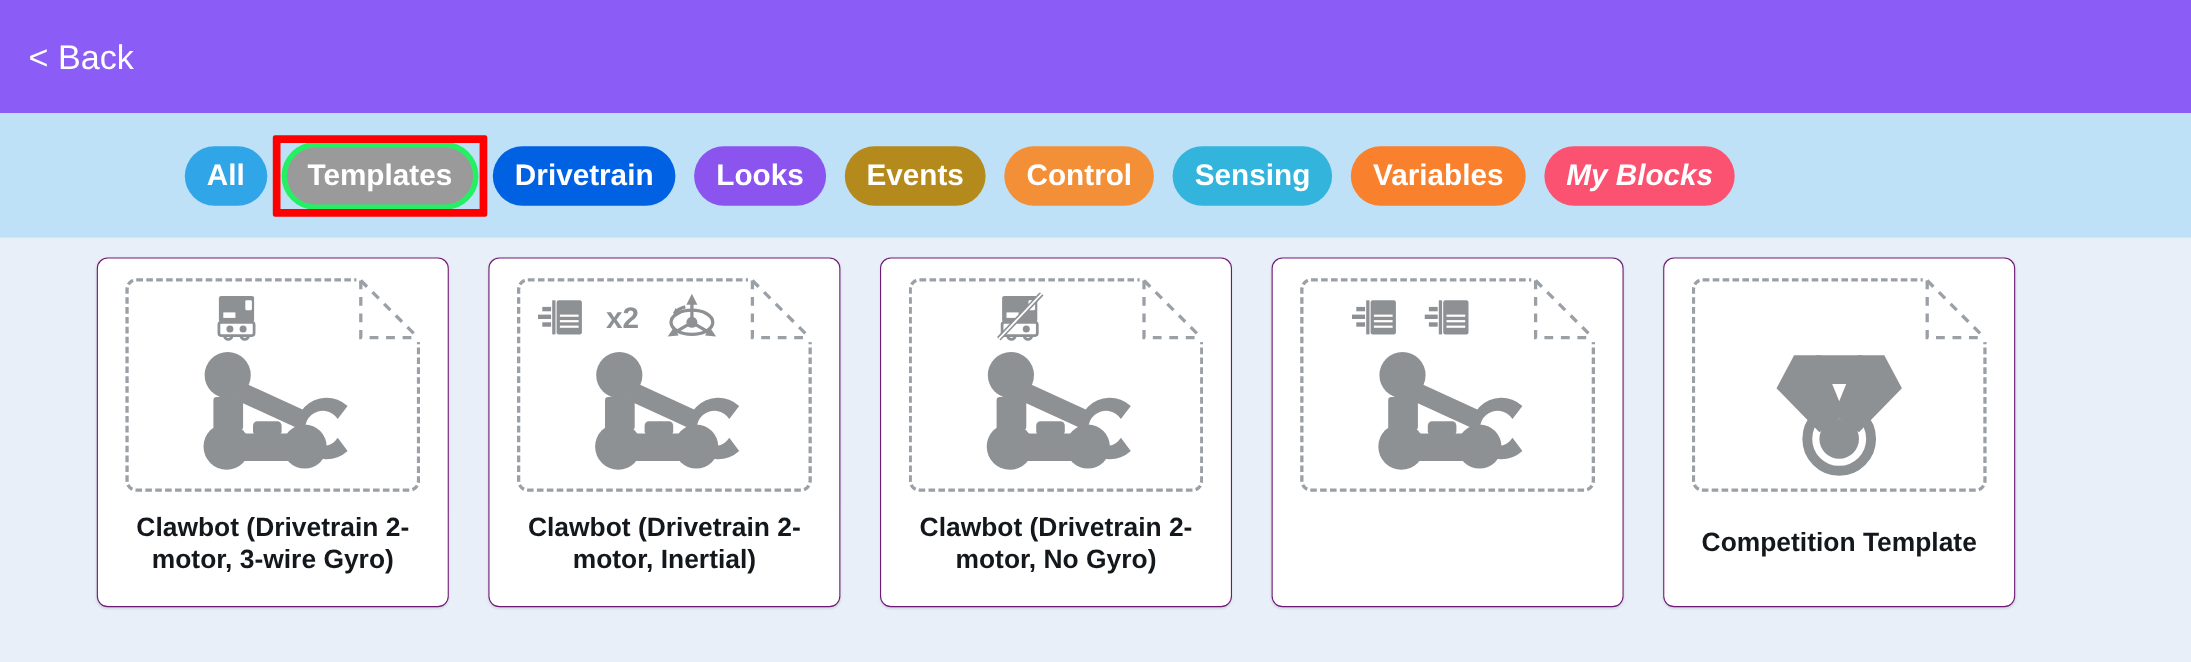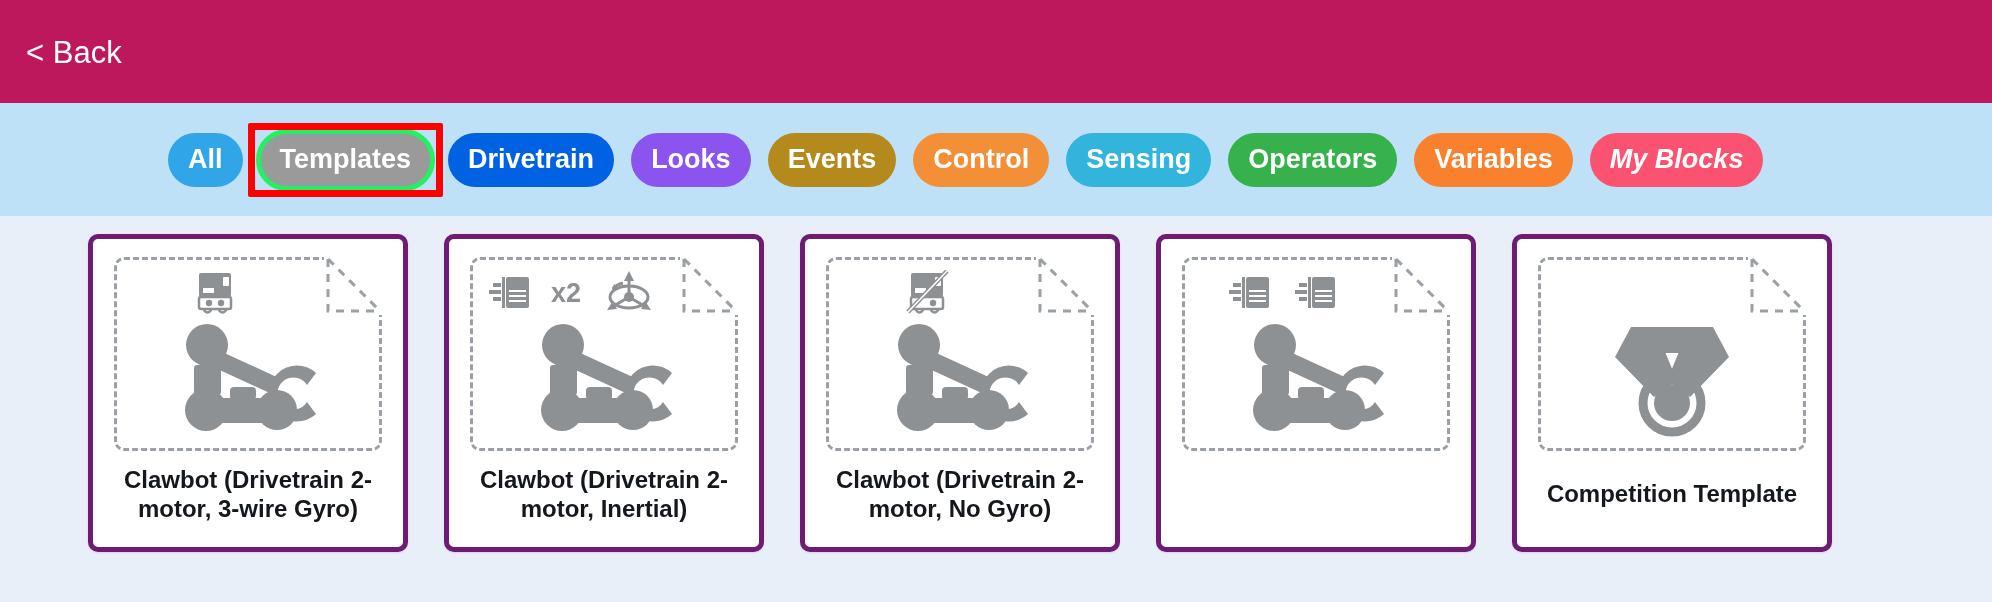--- a/index.html
+++ b/index.html
@@ -7,21 +7,21 @@
   html, body { width: 1992px; height: 602px; overflow: hidden; }
   body {
     font-family: "Liberation Sans", sans-serif;
     background: #e8eff9;
   }
   .app { width: 1992px; height: 602px; display: flex; flex-direction: column; }
 
   
   .header {
     height: 103px;
-    background: #be185d;
+    background: #8b5cf6;
     position: relative;
     flex: 0 0 103px;
     display: flex;
     align-items: center;
   }
   .back-btn {
     position: absolute;
     left: 16px;
     top: 50%;
     transform: translateY(-50%);
@@ -94,21 +94,21 @@
     align-items: flex-start;
     gap: 36px;
     padding: 18px 0 0 88px;
     overflow: hidden;
   }
   .card {
     width: 320px;
     height: 318px;
     background: #ffffff;
     border-radius: 10px;
-    border: 5px solid #701a75;
+    border: 1px solid #701a75;
     box-shadow: 0 1px 2px rgba(0,0,0,.10);
     display: flex;
     flex-direction: column;
     align-items: center;
     cursor: pointer;
     flex: 0 0 320px;
     overflow: hidden;
   }
   .thumb {
     position: relative;
@@ -193,21 +193,20 @@
 
   <div class="filterbar" id="filterbar">
 
     <button class="pill" style="background: rgb(48, 165, 232);">All</button>
       <button class="pill selected" style="background: rgb(154, 154, 154);">Templates</button>
       <button class="pill" style="background: rgb(0, 98, 227);">Drivetrain</button>
       <button class="pill" style="background: rgb(140, 84, 239);">Looks</button>
       <button class="pill" style="background: rgb(181, 138, 29);">Events</button>
       <button class="pill" style="background: rgb(243, 143, 54);">Control</button>
       <button class="pill" style="background: rgb(51, 180, 220);">Sensing</button>
-      <button class="pill" style="background: rgb(54, 177, 75);">Operators</button>
       <button class="pill" style="background: rgb(249, 128, 45);">Variables</button>
       <button class="pill" style="background: rgb(251, 82, 113); font-style: italic;">My Blocks</button>
       <div class="annot-box" id="annot-box" style="left: 247.516px; top: 19.5px; width: 195.547px; height: 74px; border-color: rgb(255, 0, 0);"></div>
   </div>
 
   <div class="content" id="cards-row">
       <div class="card">
         <div class="thumb">
           <div class="thumb-frame"></div>
           <div class="fold-mask"></div>

